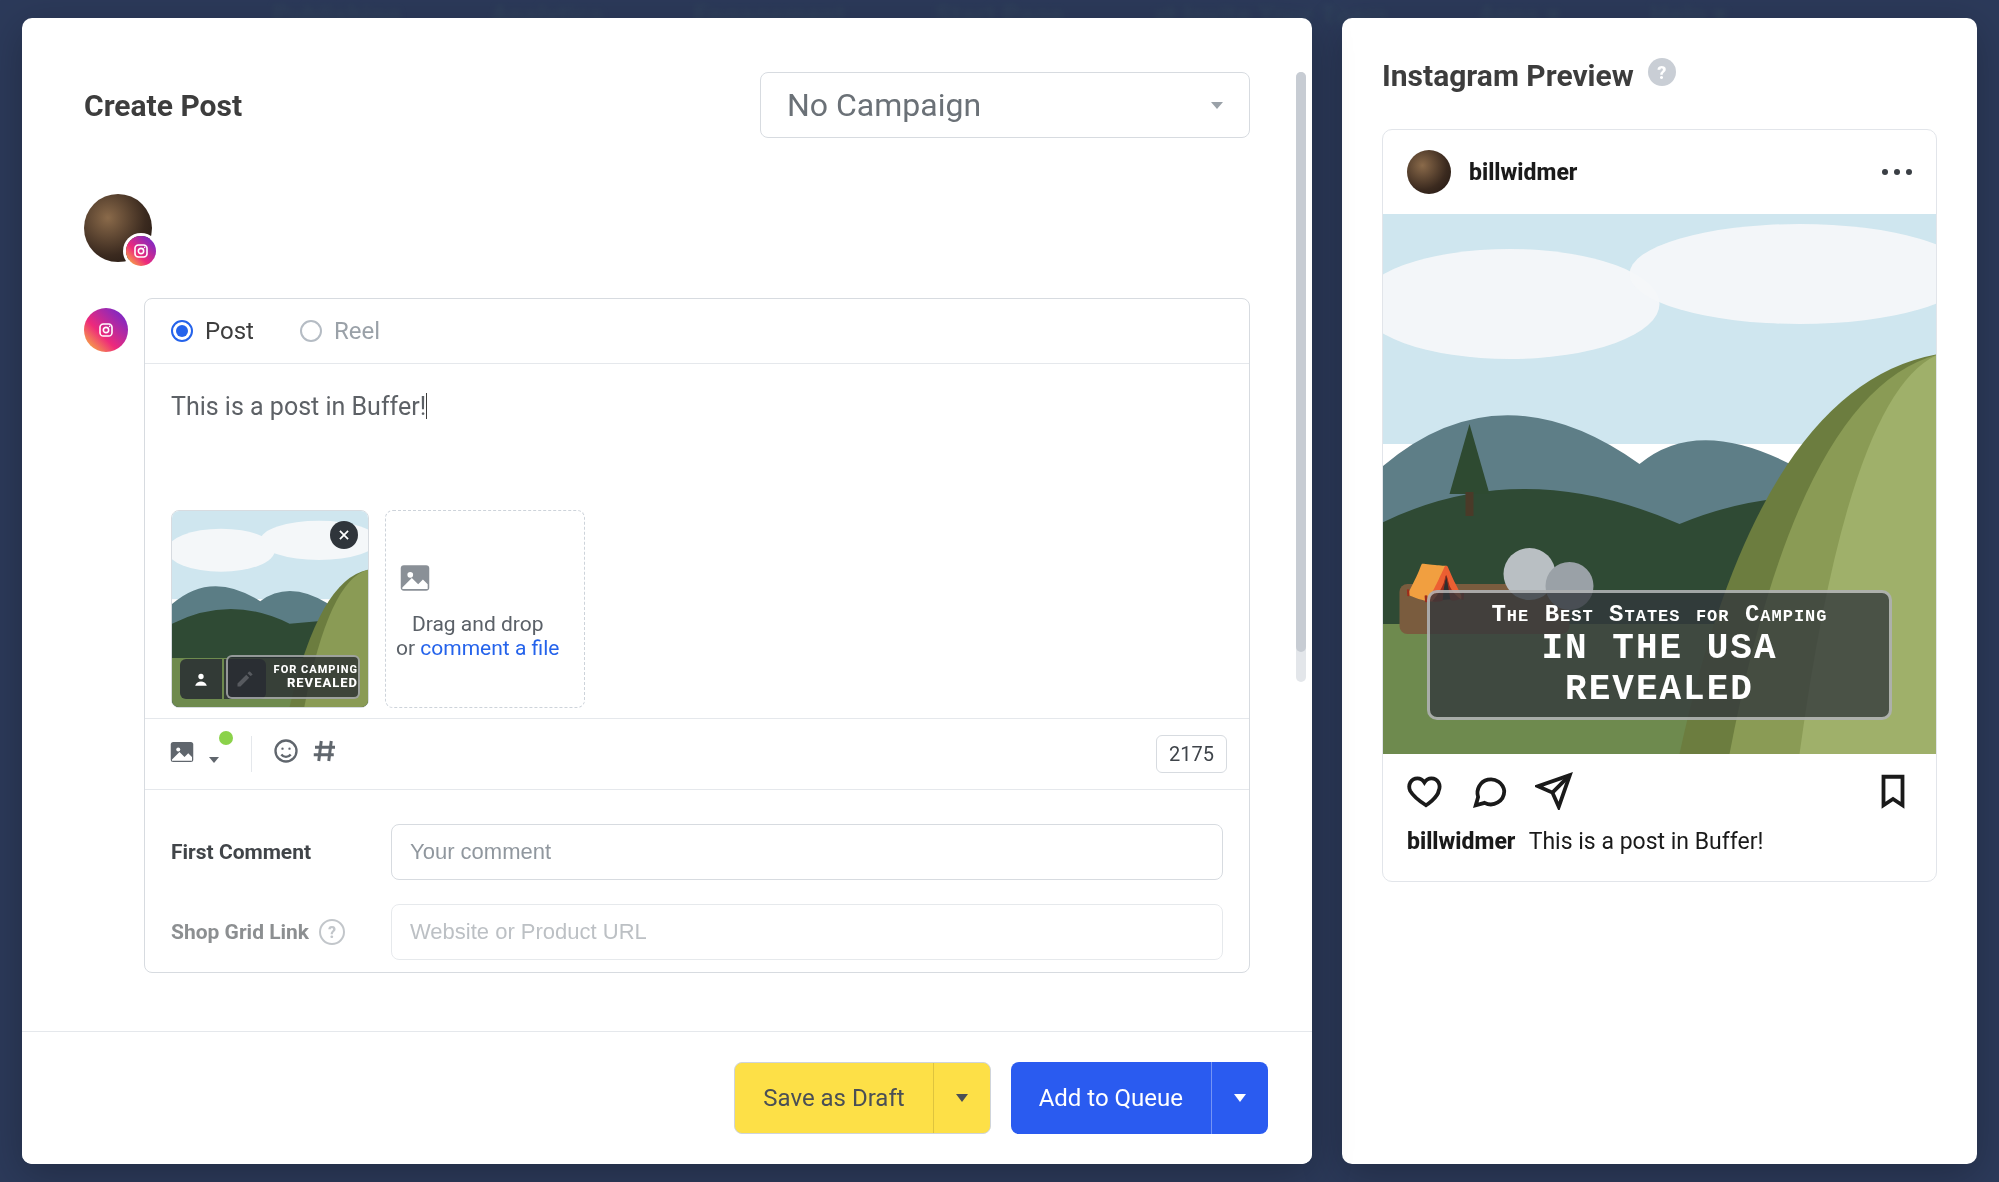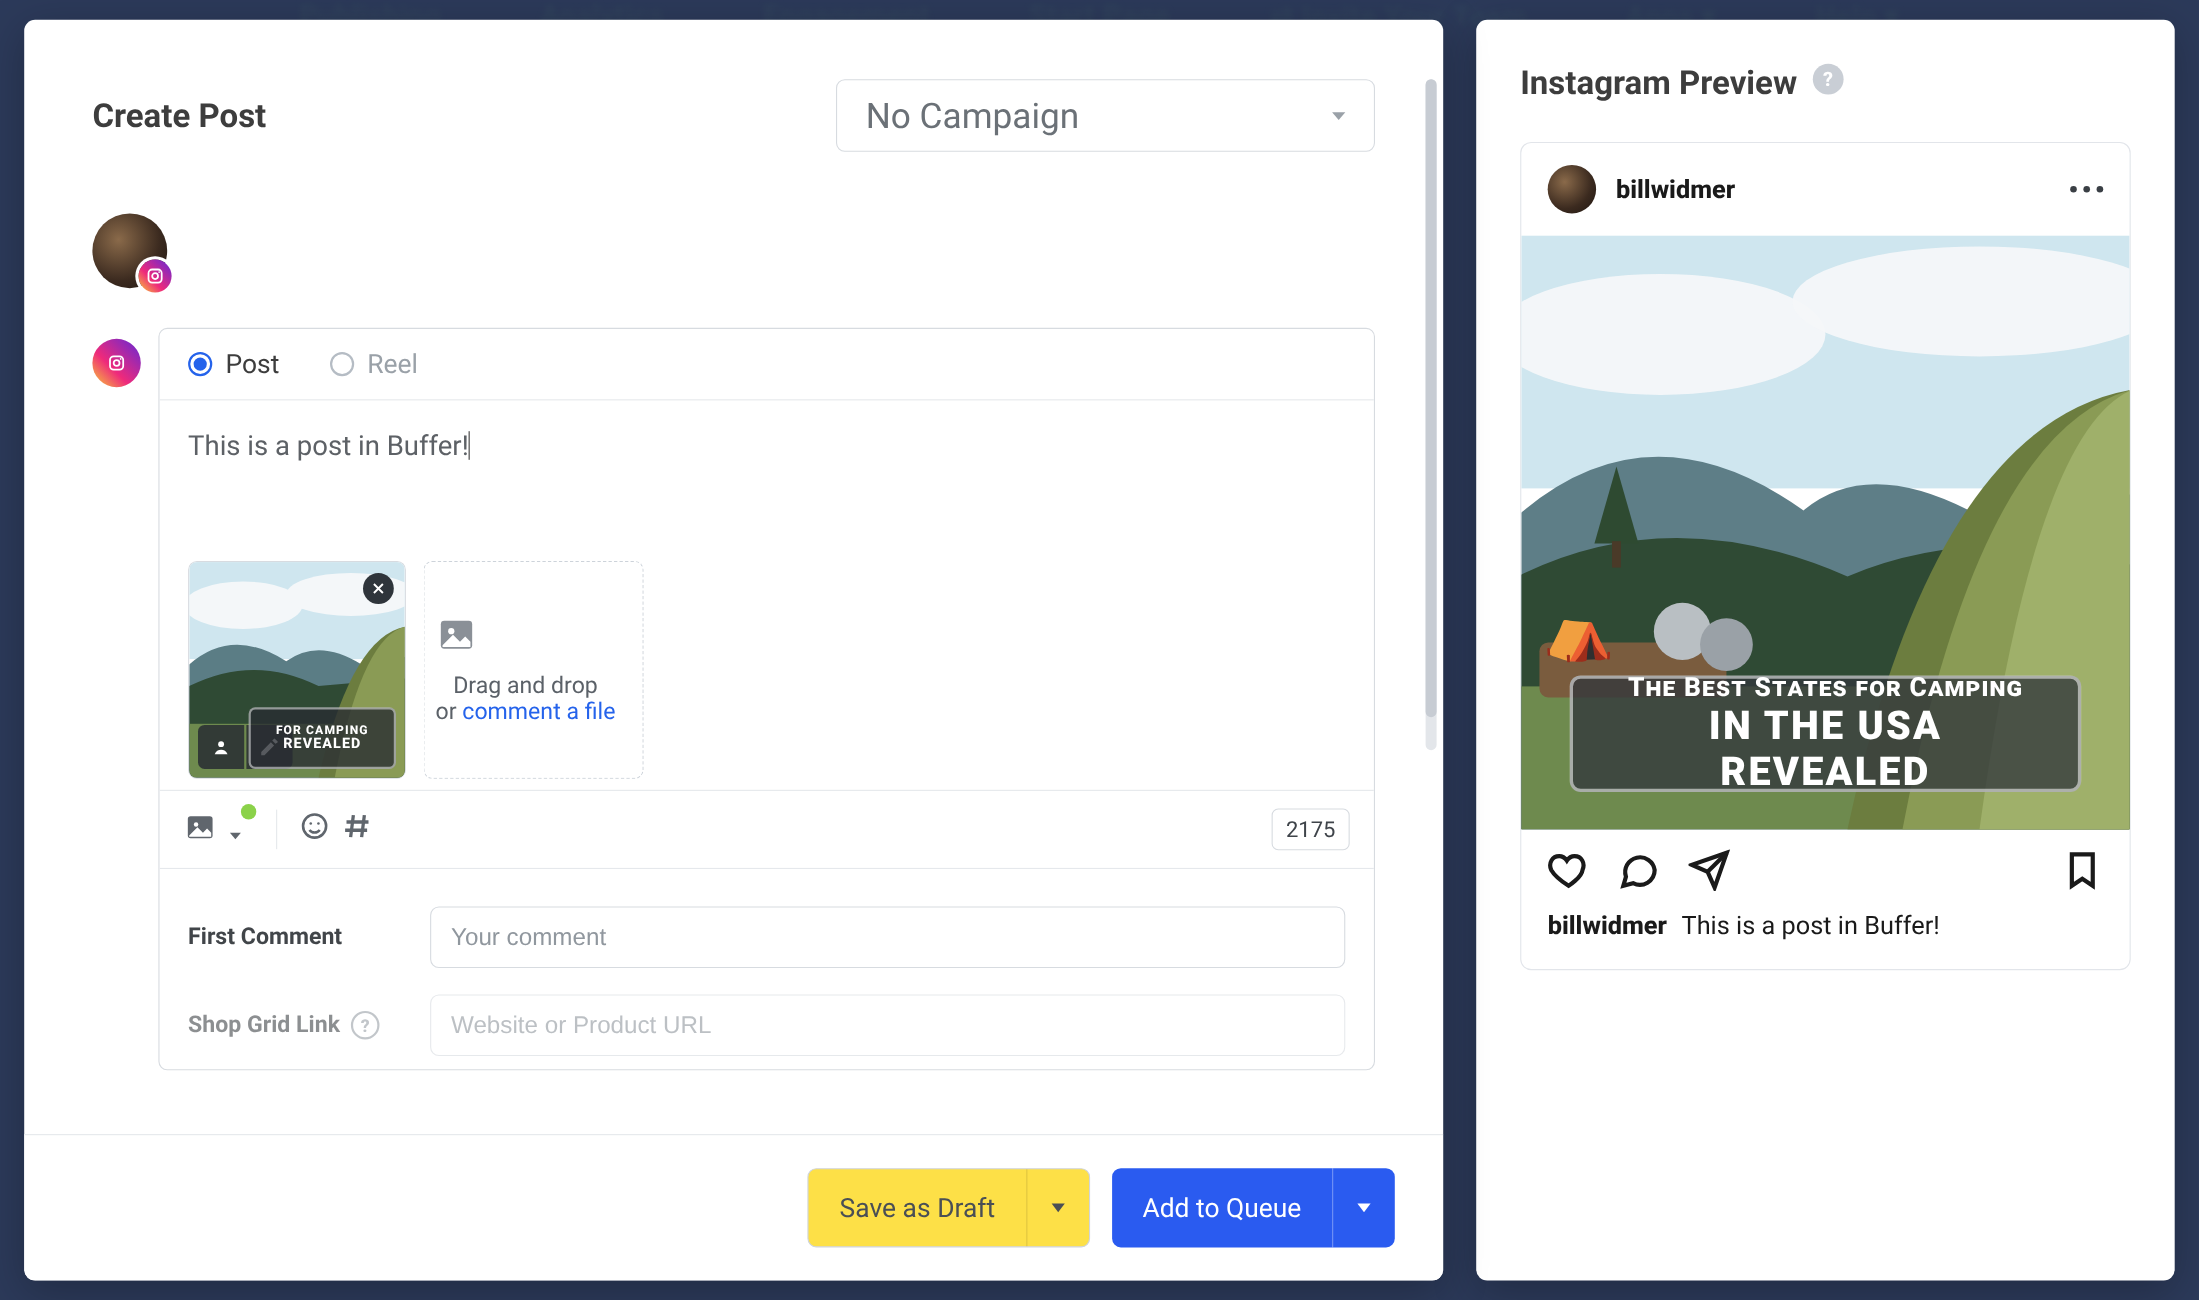--- a/index.html
+++ b/index.html
@@ -100,24 +100,24 @@
   .thumb .tools {
     position:absolute; left:8px; bottom:8px; display:flex; gap:2px;
   }
   .thumb .tools .tbtn {
     width:42px; height:40px; background:rgba(40,44,50,0.85); display:flex; align-items:center; justify-content:center;
     color:#fff; cursor:pointer;
   }
   .thumb .tools .tbtn:first-child { border-radius:6px 0 0 6px; }
   .thumb .tools .tbtn:last-child  { border-radius:0 6px 6px 0; }
   .thumb .caption-ov {
-    position:absolute; left:54px; right:8px; bottom:8px; height:56px;
+    position:absolute; left:54px; right:8px; bottom:8px; height:44px;
     background:rgba(40,44,50,0.78); border:2px solid rgba(255,255,255,0.5); border-radius:6px;
     color:#fff; font-weight:800; font-size:11px; letter-spacing:1px;
-    display:flex; flex-direction:column; align-items:center; justify-content:center; line-height:1.1;
+    display:flex; flex-direction:column; align-items:flex-end; justify-content:center; line-height:1.1;
   }
   .thumb .caption-ov .ln2 { font-size:13px; }
 
   .dropzone {
     width:200px; height:198px; border:1.5px dashed #cdd3da; border-radius:8px;
     display:flex; flex-direction:column; align-items:flex-start; justify-content:center; gap:10px;
     color:#5b6168; font-size:21px; text-align:center; padding:10px;
   }
   .dropzone .dz-icon { color:#8a9097; }
   .dropzone .link { color:#2563eb; cursor:pointer; }
@@ -192,24 +192,24 @@
   .ig-head {
     display:flex; align-items:center; gap:18px; padding:20px 24px;
   }
   .ig-head .av { width:44px; height:44px; border-radius:50%; background: radial-gradient(circle at 35% 35%, #8a6a4a 0%, #3b2a1f 60%, #1e1510 100%);}
   .ig-head .un { font-size:23px; font-weight:800; color:#1a1a1a; }
   .ig-head .more { margin-left:auto; display:flex; gap:6px; cursor:pointer;}
   .ig-head .more span{ width:6px; height:6px; background:#3a3f45; border-radius:50%; }
 
   .ig-img { width:100%; height:540px; position:relative; }
   .ig-caption-ov {
-    position:absolute; left:44px; right:44px; bottom:34px; height:106px;
+    position:absolute; left:44px; right:44px; bottom:34px; height:130px;
     background:rgba(50,55,60,0.78); border:3px solid rgba(255,255,255,0.55); border-radius:10px;
     color:#fff; display:flex; flex-direction:column; align-items:center; justify-content:center;
-    text-align:center; padding:8px 30px;
+    text-align:center; padding:8px 30px;font-family:Liberation Mono, monospace;
   }
   .ig-caption-ov .l1{ font-size:24px; font-weight:800; letter-spacing:1px; font-variant:small-caps;}
   .ig-caption-ov .l2{ font-size:36px; font-weight:900; letter-spacing:2px; }
   .ig-tent-emoji{ position:absolute; left:20px; bottom:150px; font-size:52px; }
 
   .ig-actions {
     display:flex; align-items:center; gap:26px; padding:18px 24px 8px;
     color:#1a1a1a;
   }
   .ig-actions .save { margin-left:auto; }

